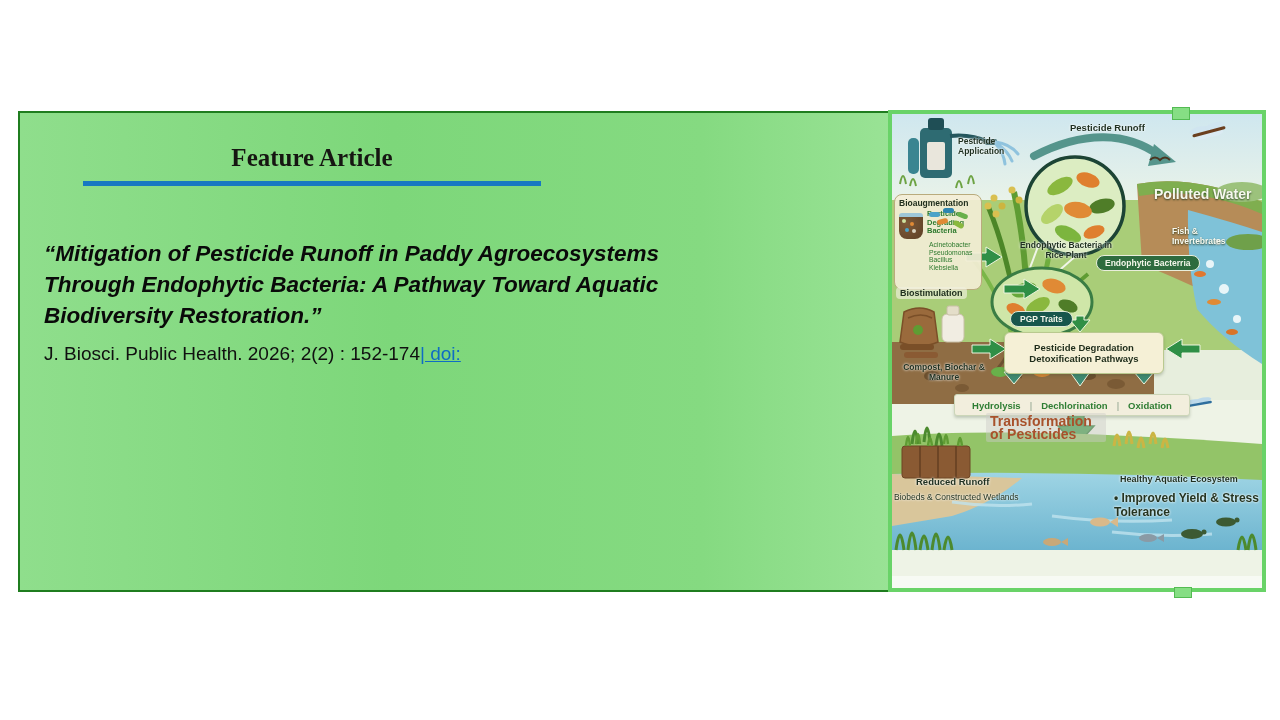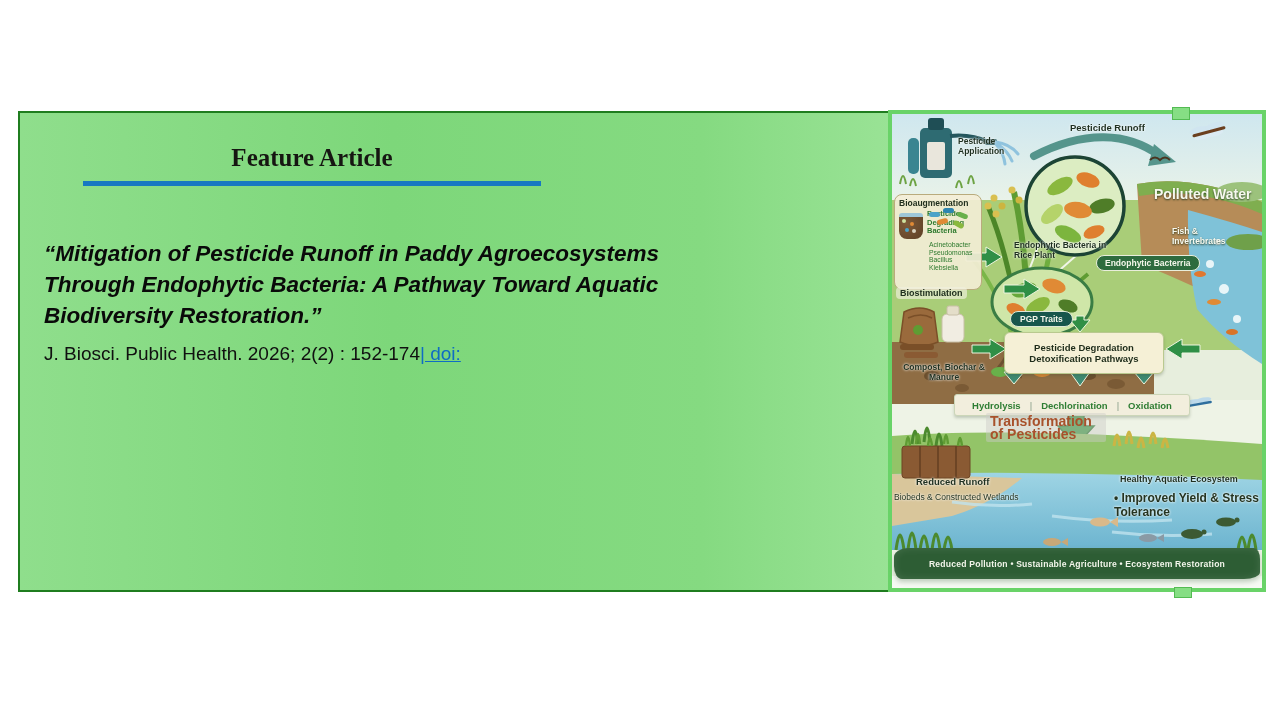--- a/index.html
+++ b/index.html
@@ -303,21 +303,21 @@
       <div class="degrading green-lbl">Pesticide-Degrading Bacteria</div>
     </div>
     <div class="bact-list">
       <div>Acinetobacter</div>
       <div>Pseudomonas</div>
       <div>Bacillus</div>
       <div>Klebsiella</div>
     </div>
   </div>
 
-  <div class="lbl dark-lbl" style="left:122px;top:126px;width:104px;font-size:8.5px;line-height:10px;">Endophytic Bacteria in Rice Plant</div>
+  <div class="lbl dark-lbl" style="left:122px;top:126px;width:104px;font-size:8.5px;line-height:10px;text-align:center;">Endophytic Bacteria in Rice Plant</div>
   <div class="ribbon">Endophytic Bacterria</div>
 
   <div class="lbl" style="left:4px;top:168px;">
     <span class="biostim-pill">Biostimulation</span>
   </div>
   <div class="lbl dark-lbl" style="left:2px;top:248px;width:100px;font-size:8.5px;line-height:10px;text-align:center;">Compost, Biochar &amp; Manure</div>
 
   <div class="pgp-pill">PGP Traits</div>
 
   <div class="degrade-box">Pesticide Degradation Detoxification Pathways</div>
@@ -330,17 +330,16 @@
     <span>Oxidation</span>
   </div>
 
   <div class="transformation">Transformation of Pesticides</div>
 
   <div class="lbl dark-lbl" style="left:24px;top:362px;font-size:9.5px;">Reduced Runoff</div>
   <div class="lbl dark-lbl" style="left:2px;top:378px;font-size:8.5px;font-weight:normal;color:#243421;">Biobeds &amp; Constructed Wetlands</div>
   <div class="lbl dark-lbl" style="left:228px;top:360px;font-size:9px;">Healthy Aquatic Ecosystem</div>
   <div class="lbl dark-lbl" style="left:222px;top:377px;font-size:12px;font-weight:bold;color:#243421;">• Improved Yield &amp; Stress Tolerance</div>
 
-  <div class="bottom-banner">Reduced Pollution  •  Sustainable Agriculture  •  Ecosystem Restoration</div>
 </div>
 
 <div class="handle" style="left:1172px;top:107px;width:16px;height:11px;"></div>
 <div class="handle" style="left:1174px;top:587px;width:16px;height:9px;"></div>
 
 </body></html>

